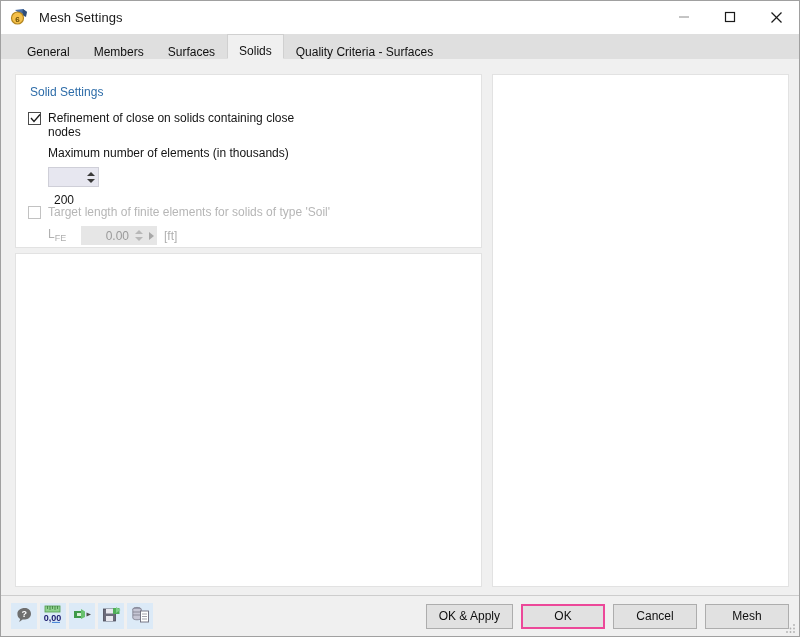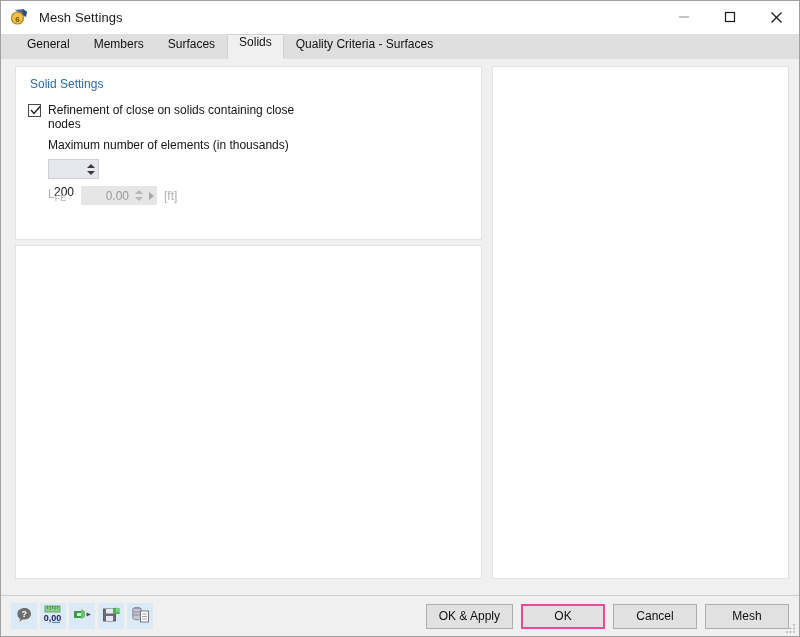--- a/index.html
+++ b/index.html
@@ -59,21 +59,21 @@
     background: #dfdfdf;
     display: flex;
     align-items: flex-end;
     padding-left: 14px;
     flex: 0 0 auto;
     position: relative;
   }
   .tab {
     height: 23px;
     padding: 0 11px;
-    display: flex; align-items: flex-start;
+    display: flex; align-items: flex-end;
     font-size: 12px;
     color: #101010;
     background: #dfdfdf;
     border: 1px solid transparent;
     border-bottom: none;
     margin-right: 0px;
     white-space: nowrap;
   }
   .tab.active {
     background: #f0f0f0;
@@ -84,20 +84,21 @@
     z-index: 2;
   }
 
   
   #body {
     flex: 1 1 auto;
     background: #f0f0f0;
     padding: 0;
     position: relative;
     display: flex;
+    align-items: center;
   }
   #columns {
     display: flex;
     width: 100%;
     padding: 7px 10px 0 14px;
     gap: 10px;
   }
   #left-col {
     width: 467px;
     display: flex;
@@ -332,20 +333,24 @@
           <div class="sub-label" style="margin-top:7px;">Maximum number of elements (in thousands)</div>
 
           <div class="spin">
             <span class="val">200</span>
             <span class="arrows">
               <span class="arrow-up"></span>
               <span class="arrow-dn"></span>
             </span>
           </div>
 
+          <div class="row" style="margin-top:18px;">
+            <span class="check disabled"></span>
+            <span class="check-label disabled" style="max-width:400px;">Target length of finite elements for solids of type 'Soil'</span>
+          </div>
 
           <div class="field-row">
             <span class="field-label">
               <span>L</span><sub>FE</sub>
             </span>
             <span class="field-box">
               <span>0.00</span>
               <span class="arrows" style="display:flex;flex-direction:column;align-items:center;justify-content:center;gap:3px;">
                 <span class="arrow-up dis"></span>
                 <span class="arrow-dn dis"></span>

